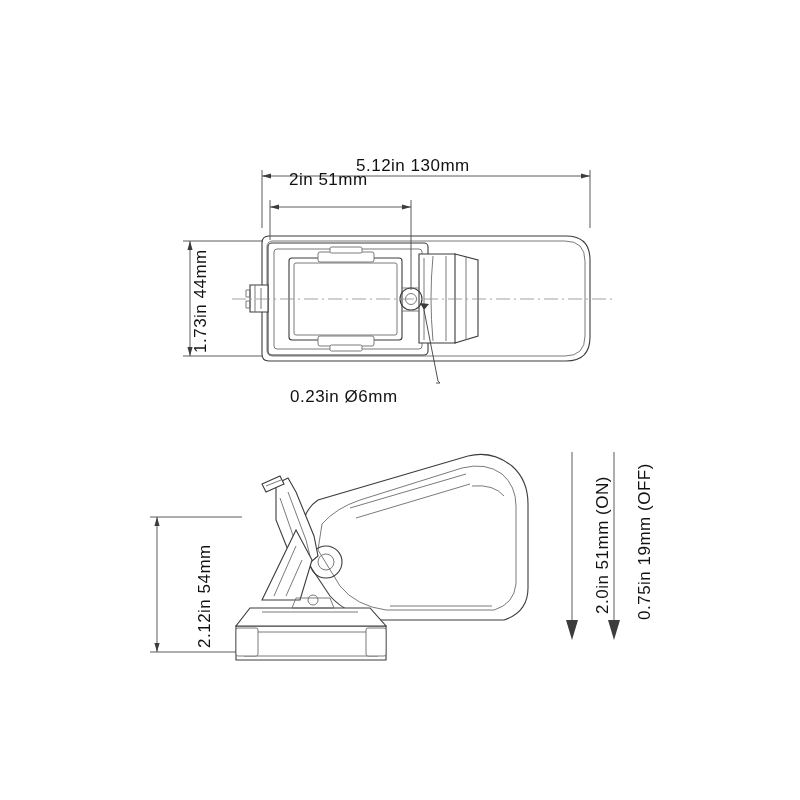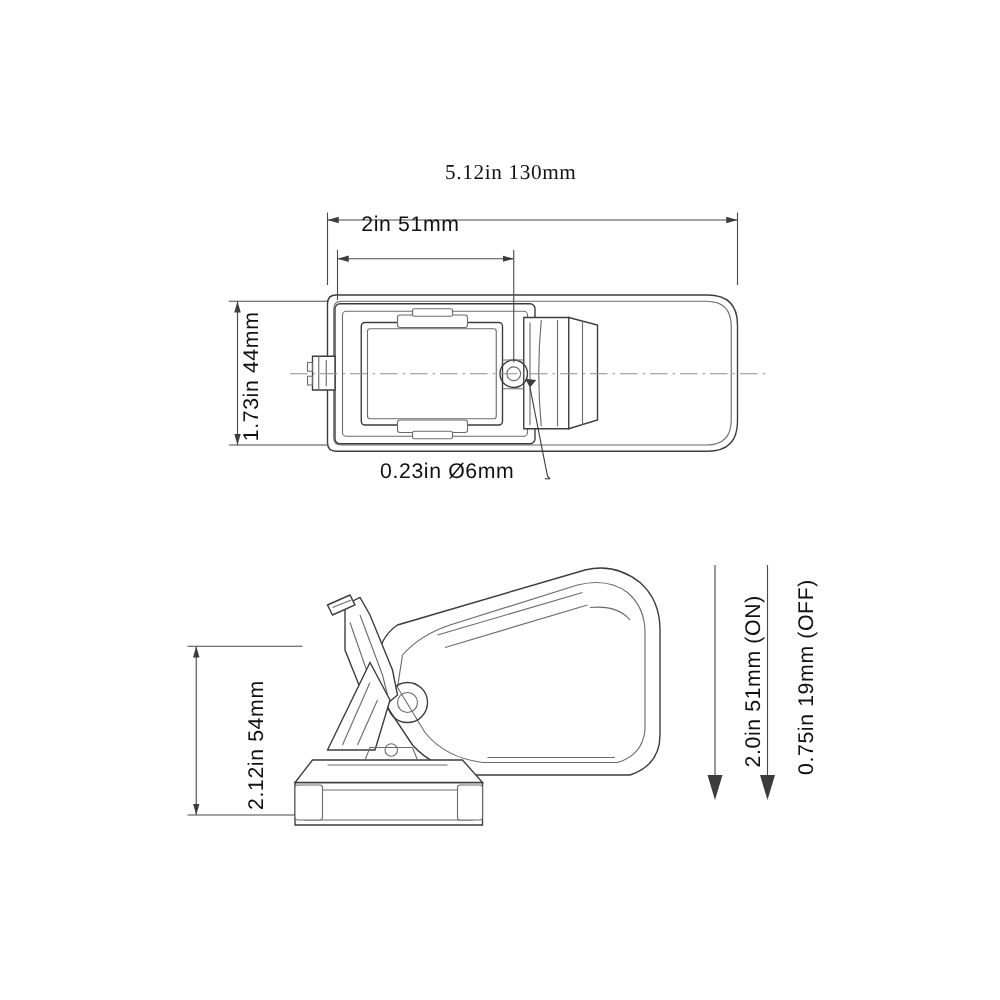--- a/index.html
+++ b/index.html
@@ -189,27 +189,27 @@
     </g>
 
     <g>
       <line class="ext" x1="572" y1="452" x2="572" y2="622"></line>
       <path class="arrowfill" d="M572,640 L566,620 L578,620 Z"></path>
       <line class="ext" x1="614" y1="452" x2="614" y2="622"></line>
       <path class="arrowfill" d="M614,640 L608,620 L620,620 Z"></path>
     </g>
   </svg>
 
-  <div class="dim-label" style="left:356px; top:128px;font-family:Liberation Serif, serif;">5.12in  130mm</div>
+  <div class="dim-label" style="left:356px; top:156px;">5.12in  130mm</div>
 
   <div class="dim-label" style="left:289px; top:170px;">2in  51mm</div>
 
   <div class="dim-label vert rot-ccw" style="left:191px; top:353px;">1.73in  44mm</div>
 
-  <div class="dim-label" style="left:290px; top:367px;margin-left:14px;">0.23in  Ø6mm</div>
+  <div class="dim-label" style="left:290px; top:387px;">0.23in  Ø6mm</div>
 
   <div class="dim-label vert rot-ccw" style="left:195px; top:648px;">2.12in  54mm</div>
 
   <div class="dim-label vert rot-ccw" style="left:593px; top:614px;">2.0in 51mm (ON)</div>
 
   <div class="dim-label vert rot-ccw" style="left:635px; top:620px;">0.75in 19mm (OFF)</div>
 
 </div>
 
 </body></html>

